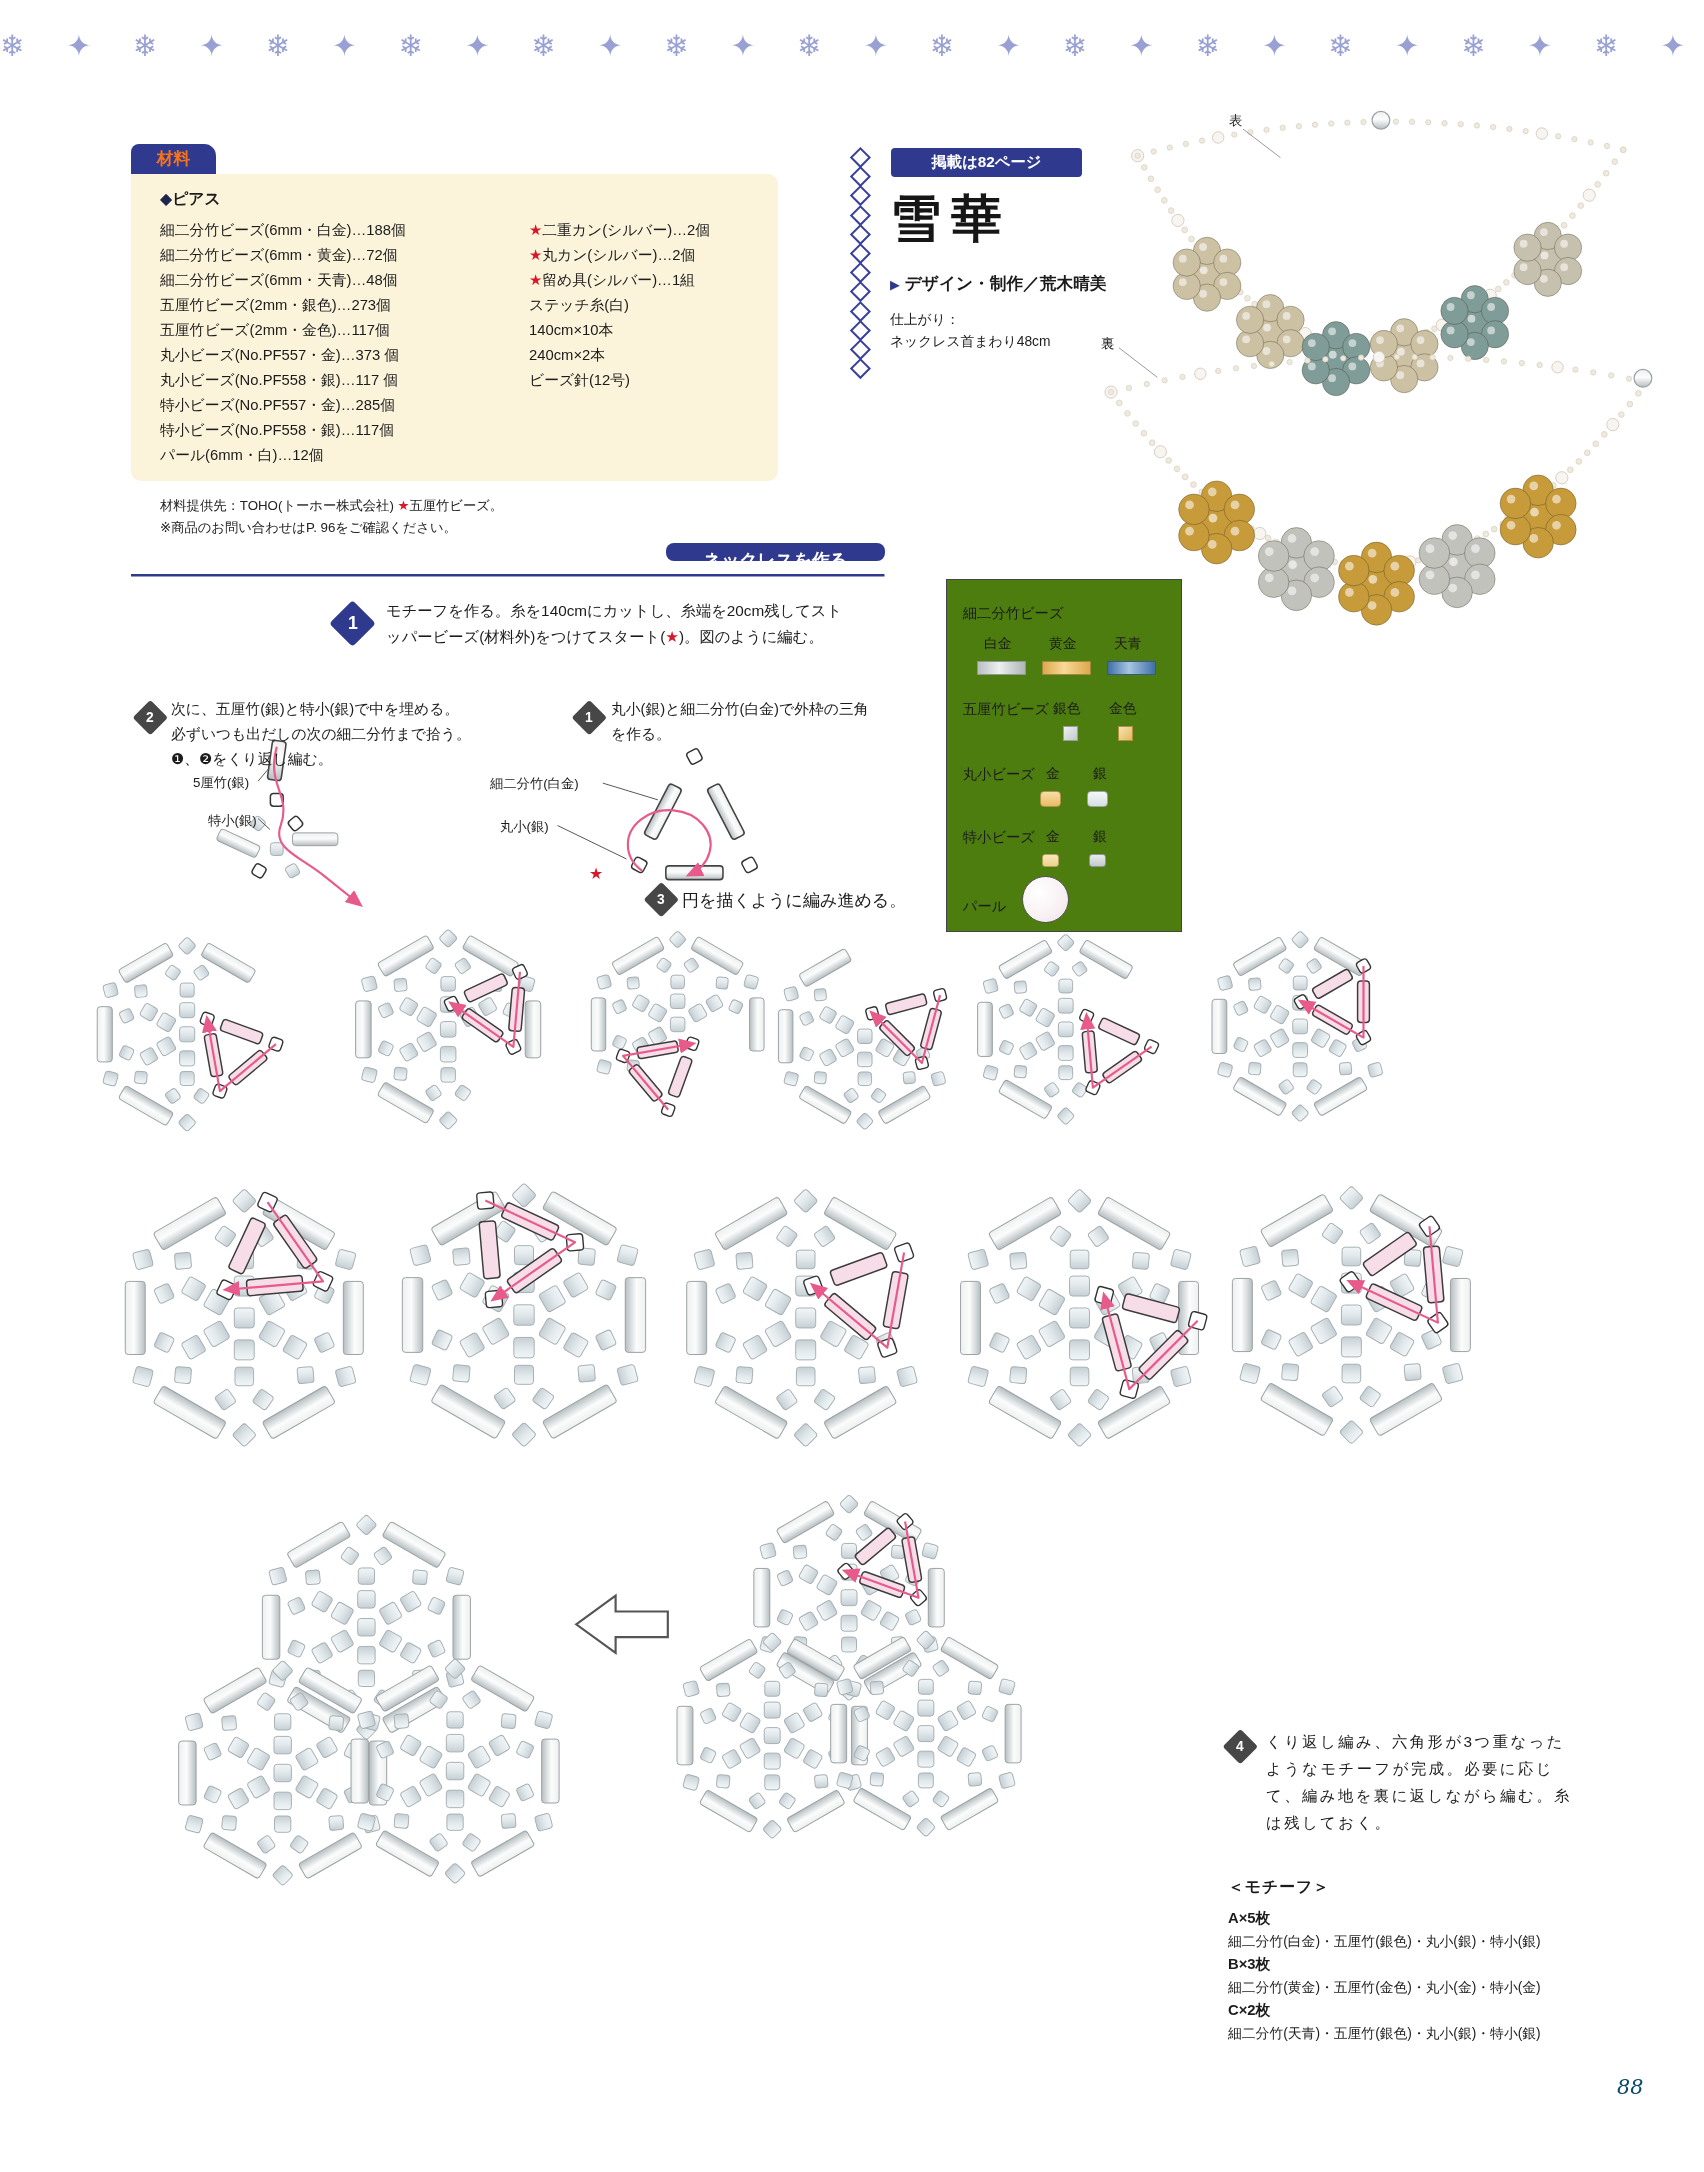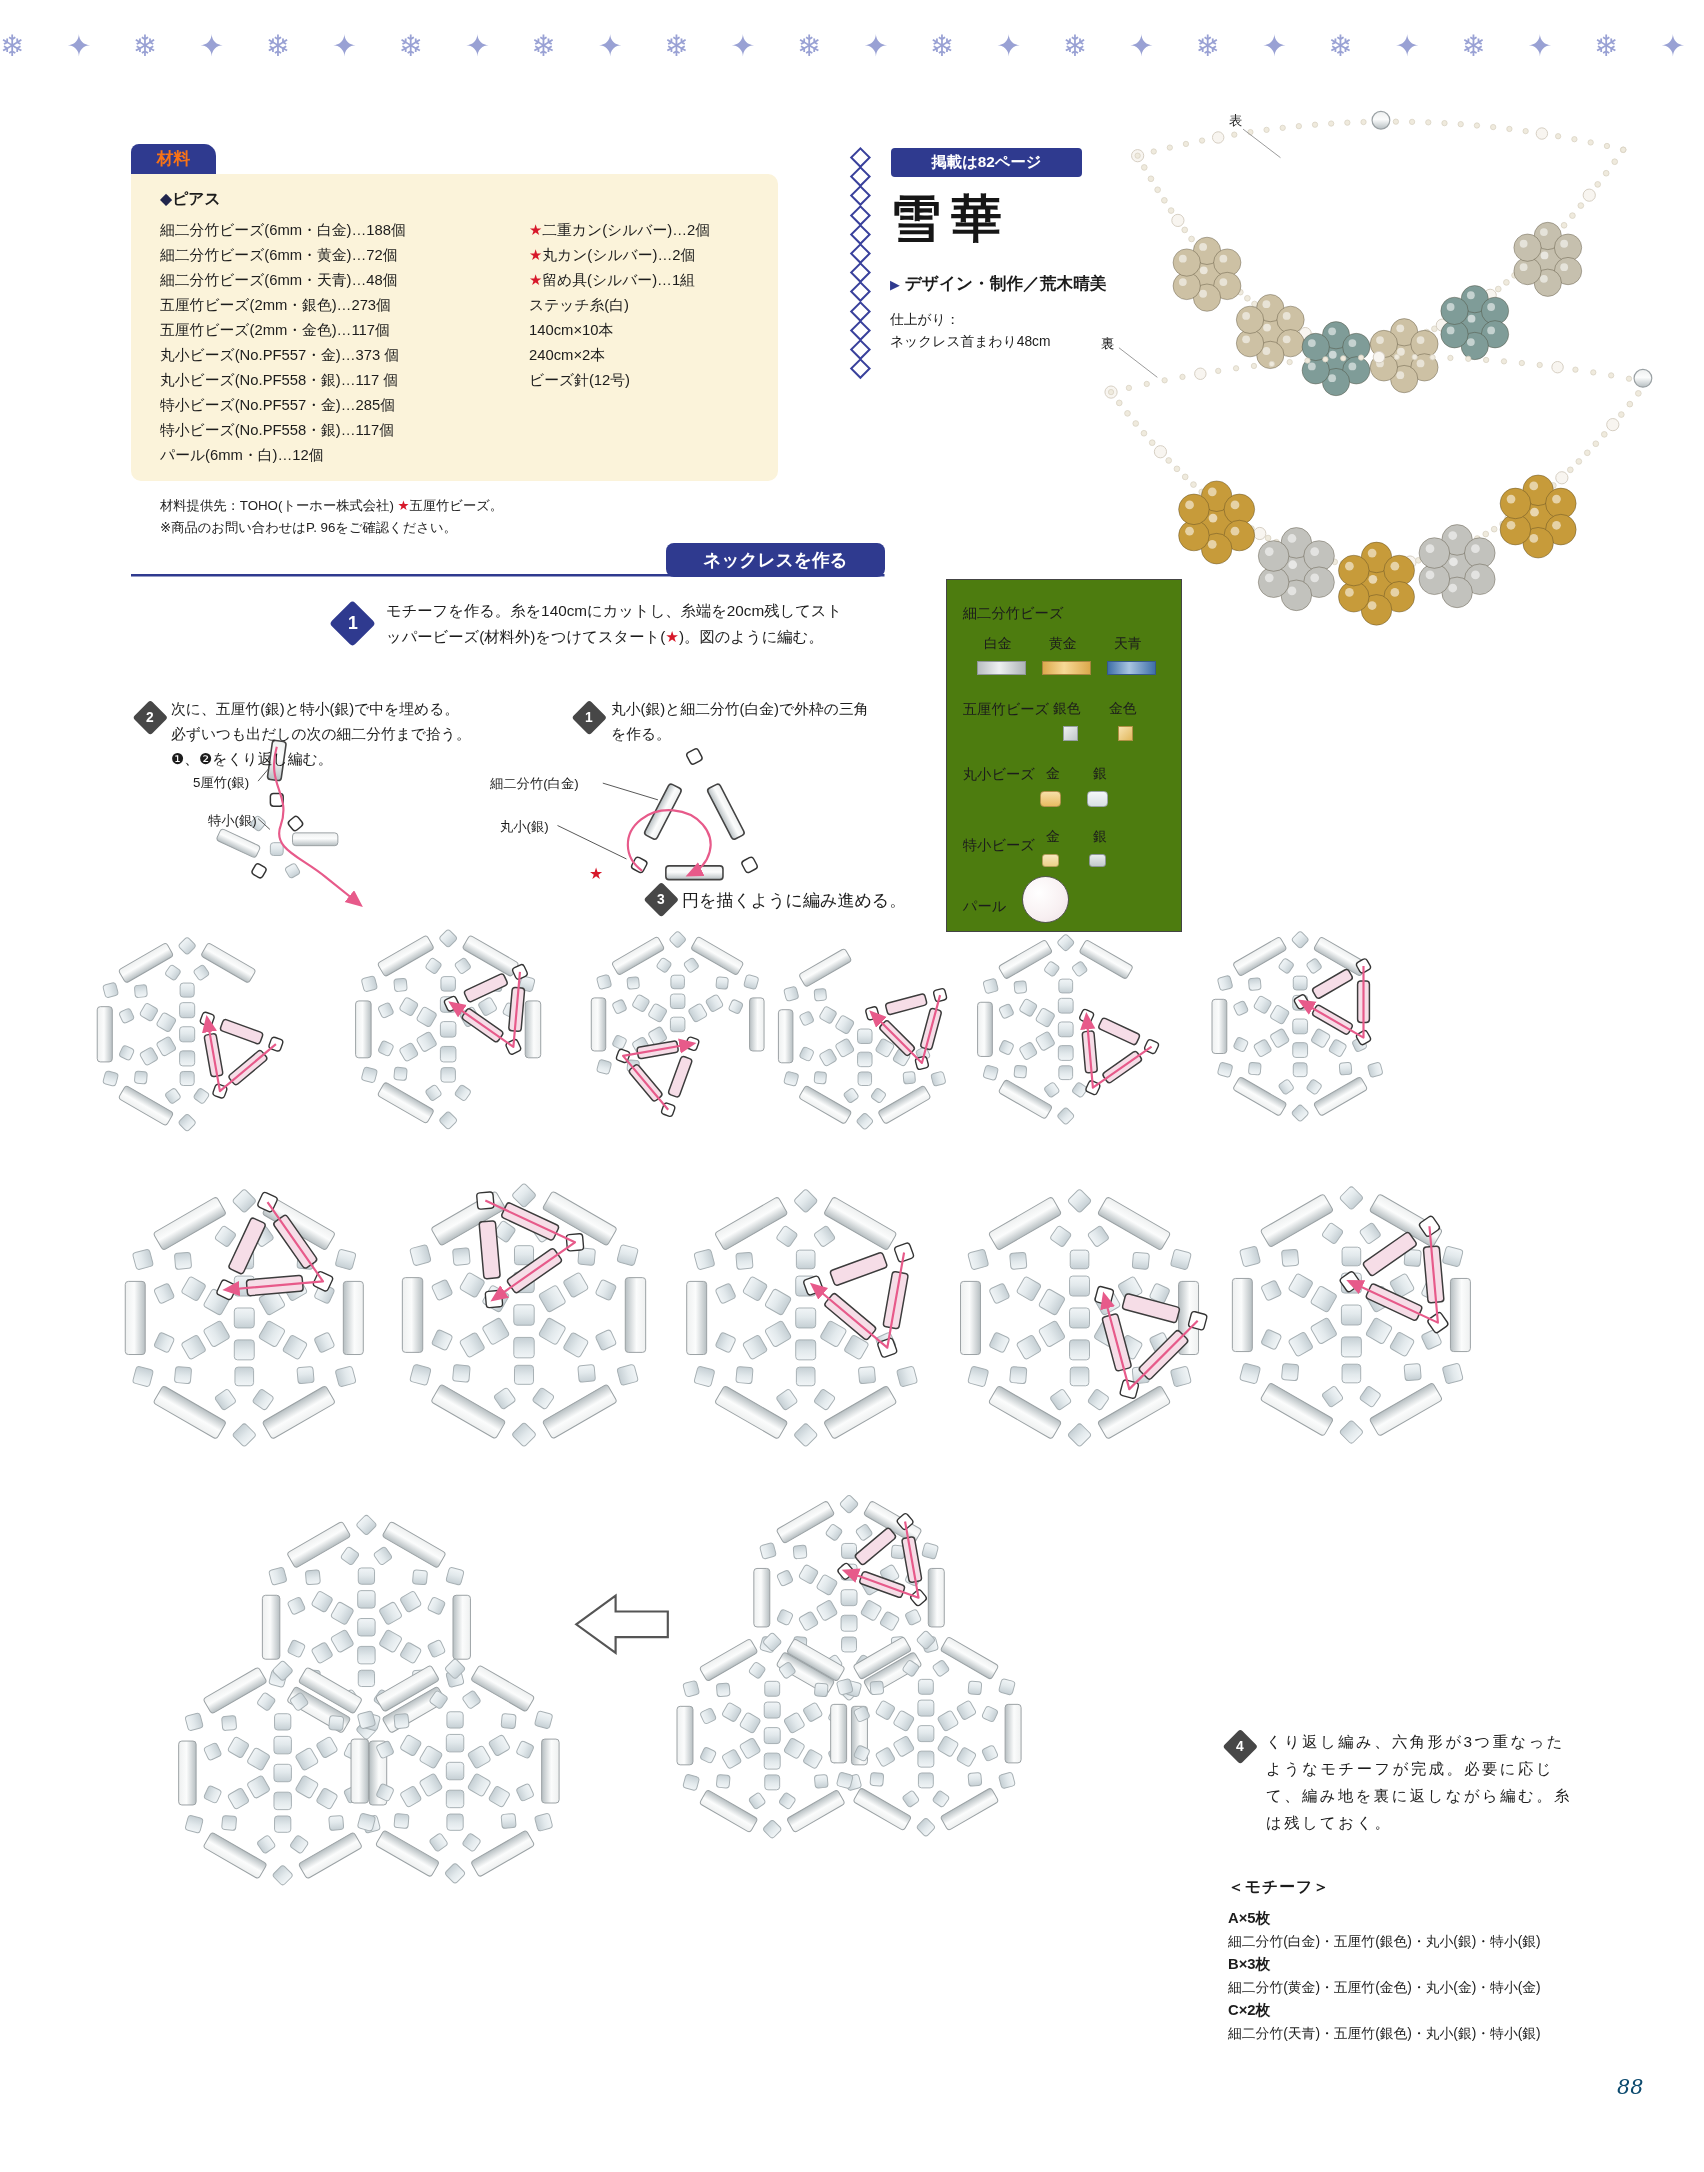--- a/index.html
+++ b/index.html
@@ -25,21 +25,21 @@
   .chain-d{width:10.8px;height:10.8px;border:2.5px solid #39419c;transform:rotate(45deg);margin:0 0 4.4px 0}
   #pageref{left:891px;top:148px;width:191px;height:28.6px;background:var(--navy);color:#fff;
       font-size:15.3px;font-weight:bold;text-align:center;line-height:28.6px;border-radius:3.9px}
   #title{left:890px;top:185px;font-family:"DejaVu Serif","Liberation Serif",serif;
       font-size:51px;font-weight:bold;letter-spacing:9.9px;color:#161616}
   #designer{left:890px;top:272px;font-size:16.7px;font-weight:bold}
   #designer .tri{color:var(--navy);font-size:12.8px;margin-right:4.9px}
   #finish{left:890px;top:309px;font-size:13.8px;line-height:21.7px}
   #label-front{left:1229px;top:112px;font-size:13.3px}
   #label-back{left:1101px;top:335px;font-size:13.3px}
-  #section-badge{left:666px;top:543px;width:219px;height:34px;background:var(--navy);color:#fff;
+  #section-badge{left:666px;top:543px;width:219px;height:18px;background:var(--navy);color:#fff;
       font-weight:bold;font-size:17.7px;text-align:center;line-height:34px;border-radius:7.9px}
   .dia{position:absolute;display:flex;align-items:center;justify-content:center;
       transform:rotate(45deg);z-index:2;border-radius:3.9px}
   .dia i{transform:rotate(-45deg);font-style:normal;color:#fff;font-weight:bold}
   #s1-badge{left:336px;top:607px;width:33px;height:33px;background:var(--navy)}
   #s1-badge i{font-size:17.7px}
   .gray-dia{background:#474747;width:24.6px;height:24.6px;border-radius:3px}
   .gray-dia i{font-size:13.8px}
   #s2-badge{left:138px;top:705px}
   #d1-badge{left:577px;top:705px}
@@ -1224,21 +1224,21 @@
     <div class="lg-t" style="left: 15.8px; top: 120px;">五厘竹ビーズ</div>
     <div class="lg-l" style="left: 106px; top: 120px;">銀色</div>
     <div class="lg-s sq-silver" style="left: 116px; top: 146px;"></div>
     <div class="lg-l" style="left: 162px; top: 120px;">金色</div>
     <div class="lg-s sq-gold" style="left: 171px; top: 146px;"></div>
     <div class="lg-t" style="left: 15.8px; top: 185px;">丸小ビーズ</div>
     <div class="lg-l" style="left: 99px; top: 185px;">金</div>
     <div class="lg-s round-gold" style="left: 93px; top: 211px;"></div>
     <div class="lg-l" style="left: 146px; top: 185px;">銀</div>
     <div class="lg-s round-silver" style="left: 140px; top: 211px;"></div>
-    <div class="lg-t" style="left: 15.8px; top: 256px;">特小ビーズ</div>
+    <div class="lg-t" style="left: 15.8px; top: 248px;">特小ビーズ</div>
     <div class="lg-l" style="left: 99px; top: 248px;">金</div>
     <div class="lg-s tiny-gold" style="left: 95px; top: 274px;"></div>
     <div class="lg-l" style="left: 146px; top: 248px;">銀</div>
     <div class="lg-s tiny-silver" style="left: 142px; top: 274px;"></div>
     <div class="lg-t" style="left: 15.8px; top: 317px;">パール</div>
     <div class="lg-s pearl" style="left: 75px; top: 296px;"></div>
   </div>
 
 <div id="motif-block" class="txt">
   <div class="m-head">＜モチーフ＞</div>

